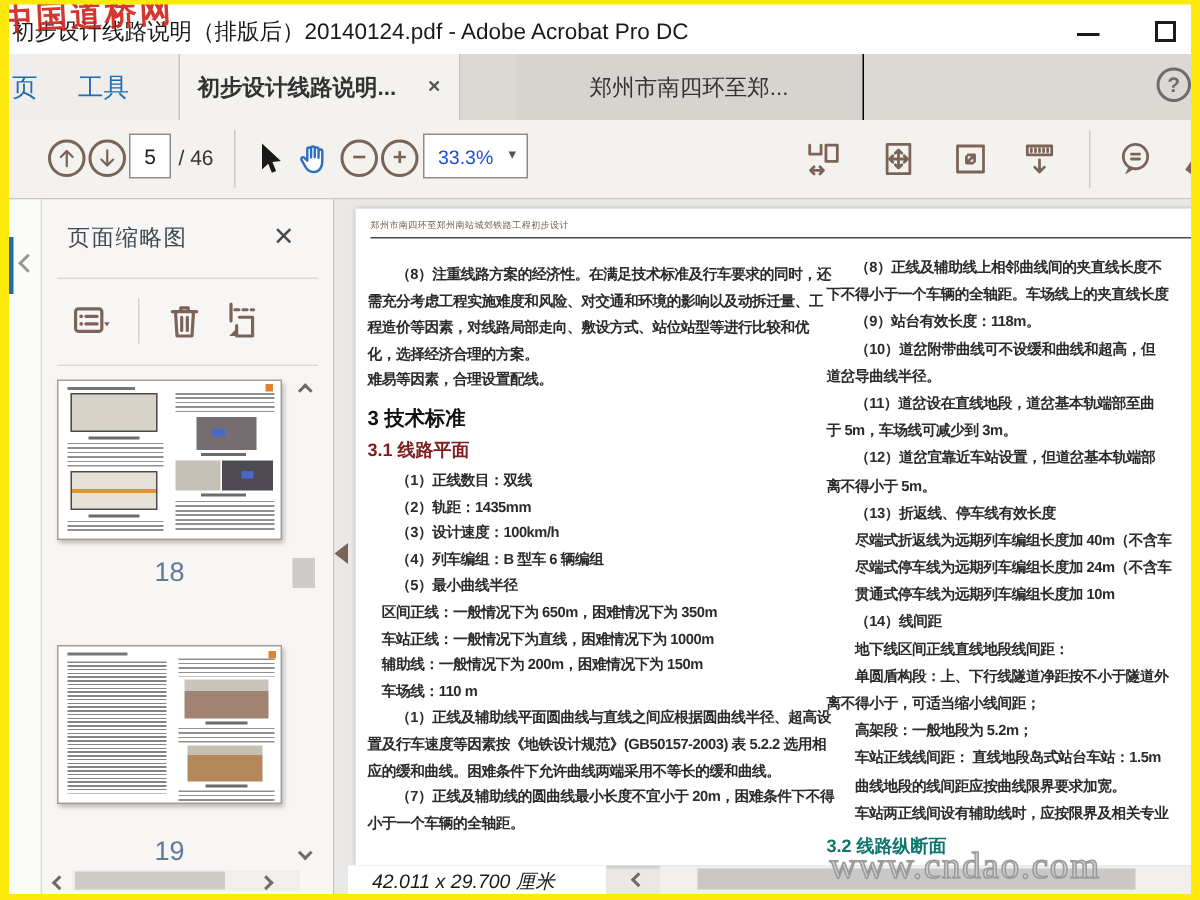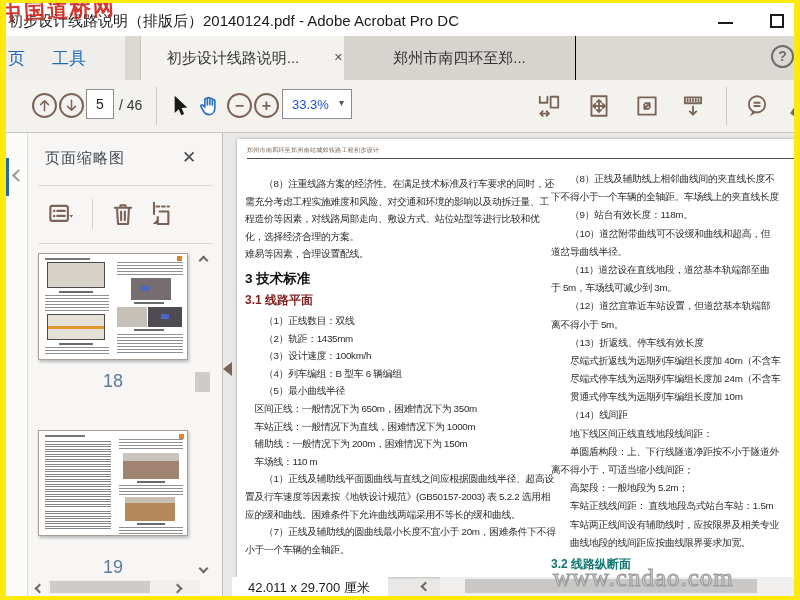--- a/index.html
+++ b/index.html
@@ -19,21 +19,21 @@
 
   .wm-red { position:absolute; left:1px; top:-4px; z-index:98; font-family:"Liberation Serif",serif; font-weight:bold;
             font-size:21px; color:#cf2219; letter-spacing:2px; transform:rotate(-3deg); opacity:.9; }
 
   
   .tabbar { position:absolute; left:6px; top:36px; width:788px; height:44px; background:#dcd9d5; }
   .menuzone { position:absolute; left:0; top:0; width:119px; height:44px; background:#f0eeeb; }
   .menu-item { position:absolute; top:11px; font-size:17px; color:#1f6cb5; cursor:default; }
   .menu-home { left:2px; } .menu-tools { left:46px; }
   .doc-tab { position:absolute; top:0; height:44px; font-size:15px; color:#333; }
-  .tab-active { left:134px; width:216px; background:#f4f2ef; border-left:1px solid #c6c3bf; border-right:1px solid #c6c3bf; }
+  .tab-active { left:113px; width:188px; background:#f4f2ef; border-left:1px solid #c6c3bf; border-right:1px solid #c6c3bf;font-weight:bold; }
   .tab-inactive { left:338px; width:232px; background:#d7d4d0; border-right:1px solid #000000; }
   .tab-label { position:absolute; left:0; right:30px; top:13px; text-align:center; white-space:nowrap; overflow:hidden; }
   .tab-inactive .tab-label { right:10px; left:10px; }
   .tab-close { position:absolute; right:12px; top:15px; font-size:11px; color:#555; }
   .help-btn { position:absolute; left:765px; top:9px; width:23px; height:23px; border:2px solid #6d6d6d; border-radius:50%;
               color:#6d6d6d; font-size:14px; font-weight:bold; text-align:center; line-height:19px; }
 
   
   .toolbar { position:absolute; left:6px; top:80px; width:788px; height:53px; background:#f4f2ef; border-bottom:1px solid #c9c5c1; }
   .tb { position:absolute; top:13px; width:26px; height:26px; }
@@ -93,30 +93,30 @@
   .collapse-tri { position:absolute; left:223px; top:362px; width:0; height:0;
                   border-top:7px solid transparent; border-bottom:7px solid transparent; border-right:9px solid #7a6458; }
 
   
   .doc-viewport { position:absolute; left:232px; top:133px; width:568px; height:467px; background:#e9e8e7; overflow:hidden; }
   .page { position:absolute; left:5px; top:6px; width:720px; height:438px; background:#fff; box-shadow:0 0 3px rgba(0,0,0,.3); }
   .run-head { position:absolute; left:10px; top:7px; font-size:10px; color:#6e5c4e; white-space:nowrap;
               transform:scale(.60); transform-origin:left top; letter-spacing:.5px; }
   .run-rule { position:absolute; left:10px; top:19px; width:690px; height:1px; background:#4a4a4a; }
   .col { position:absolute; font-size:9.8px; color:#2b2b2b; letter-spacing:-0.3px; white-space:nowrap; }
-  .col .line { height:17.6px; line-height:17.6px; }
+  .col .line { height:17.6px; line-height:17.6px;font-weight:bold; }
   .col-left { left:8px; top:36px; width:300px; }
   .col-right { left:314px; top:31px; width:250px; }
   .col-right .line { height:18.2px; line-height:18.2px; }
   .h-sec { font-size:13.5px; font-weight:bold; color:#111; margin:7px 0 4px 0; letter-spacing:0; }
   .h-sub { font-size:12px; font-weight:bold; color:#7f1d1d; margin:3px 0 3px 0; letter-spacing:0; }
   .h-sub2 { font-size:12px; font-weight:bold; color:#0f766e; margin-top:4px; letter-spacing:0; }
 
   
-  .size-box { position:absolute; left:232px; top:577px; width:156px; height:20px; background:#fff; z-index:5; }
+  .size-box { position:absolute; left:232px; top:577px; width:172px; height:20px; background:#fff; z-index:5;font-style:italic; }
   .size-text { position:absolute; left:16px; top:2px; font-size:13px; color:#1a1a1a; white-space:nowrap; }
   .doc-hscroll-left { position:absolute; left:422px; top:583px; z-index:5; }
   .doc-hscroll-track { position:absolute; left:440px; top:577px; width:354px; height:19px; background:#f0efee; z-index:4; }
   .doc-hscroll-thumb { position:absolute; left:25px; top:2px; width:292px; height:14px; background:#c9c8c7; }
 
   .wm-gray { position:absolute; left:553px; top:564px; z-index:50; font-family:"Liberation Serif",serif;
              font-size:25px; letter-spacing:1px; color:#cfcfcf; -webkit-text-stroke:1px #9a9a9a; white-space:nowrap; }
 
   .ico-stroke { fill:none; stroke:#7a6458; stroke-width:1.7; stroke-linecap:round; stroke-linejoin:round; }
   .ico-fill { fill:#7a6458; }
@@ -354,22 +354,22 @@
             <div class="line">　　（13）折返线、停车线有效长度</div>
             <div class="line">　　尽端式折返线为远期列车编组长度加 40m（不含车</div>
             <div class="line">　　尽端式停车线为远期列车编组长度加 24m（不含车</div>
             <div class="line">　　贯通式停车线为远期列车编组长度加 10m</div>
             <div class="line">　　（14）线间距</div>
             <div class="line">　　地下线区间正线直线地段线间距：</div>
             <div class="line">　　单圆盾构段：上、下行线隧道净距按不小于隧道外</div>
             <div class="line">离不得小于，可适当缩小线间距；</div>
             <div class="line">　　高架段：一般地段为 5.2m；</div>
             <div class="line">　　车站正线线间距： 直线地段岛式站台车站：1.5m</div>
+            <div class="line">　　曲线地段的线间距应按曲线限界要求加宽。</div>
             <div class="line">　　车站两正线间设有辅助线时，应按限界及相关专业</div>
-            <div class="line">　　曲线地段的线间距应按曲线限界要求加宽。</div>
           </div>
         <div class="h-sub2">3.2 线路纵断面</div>
       </div>
     </div>
   </div>
 
   <div class="size-box">
     <span class="size-text">42.011 x 29.700 厘米</span>
   </div>
   <span class="chv chv-sm chv-left doc-hscroll-left"></span>

